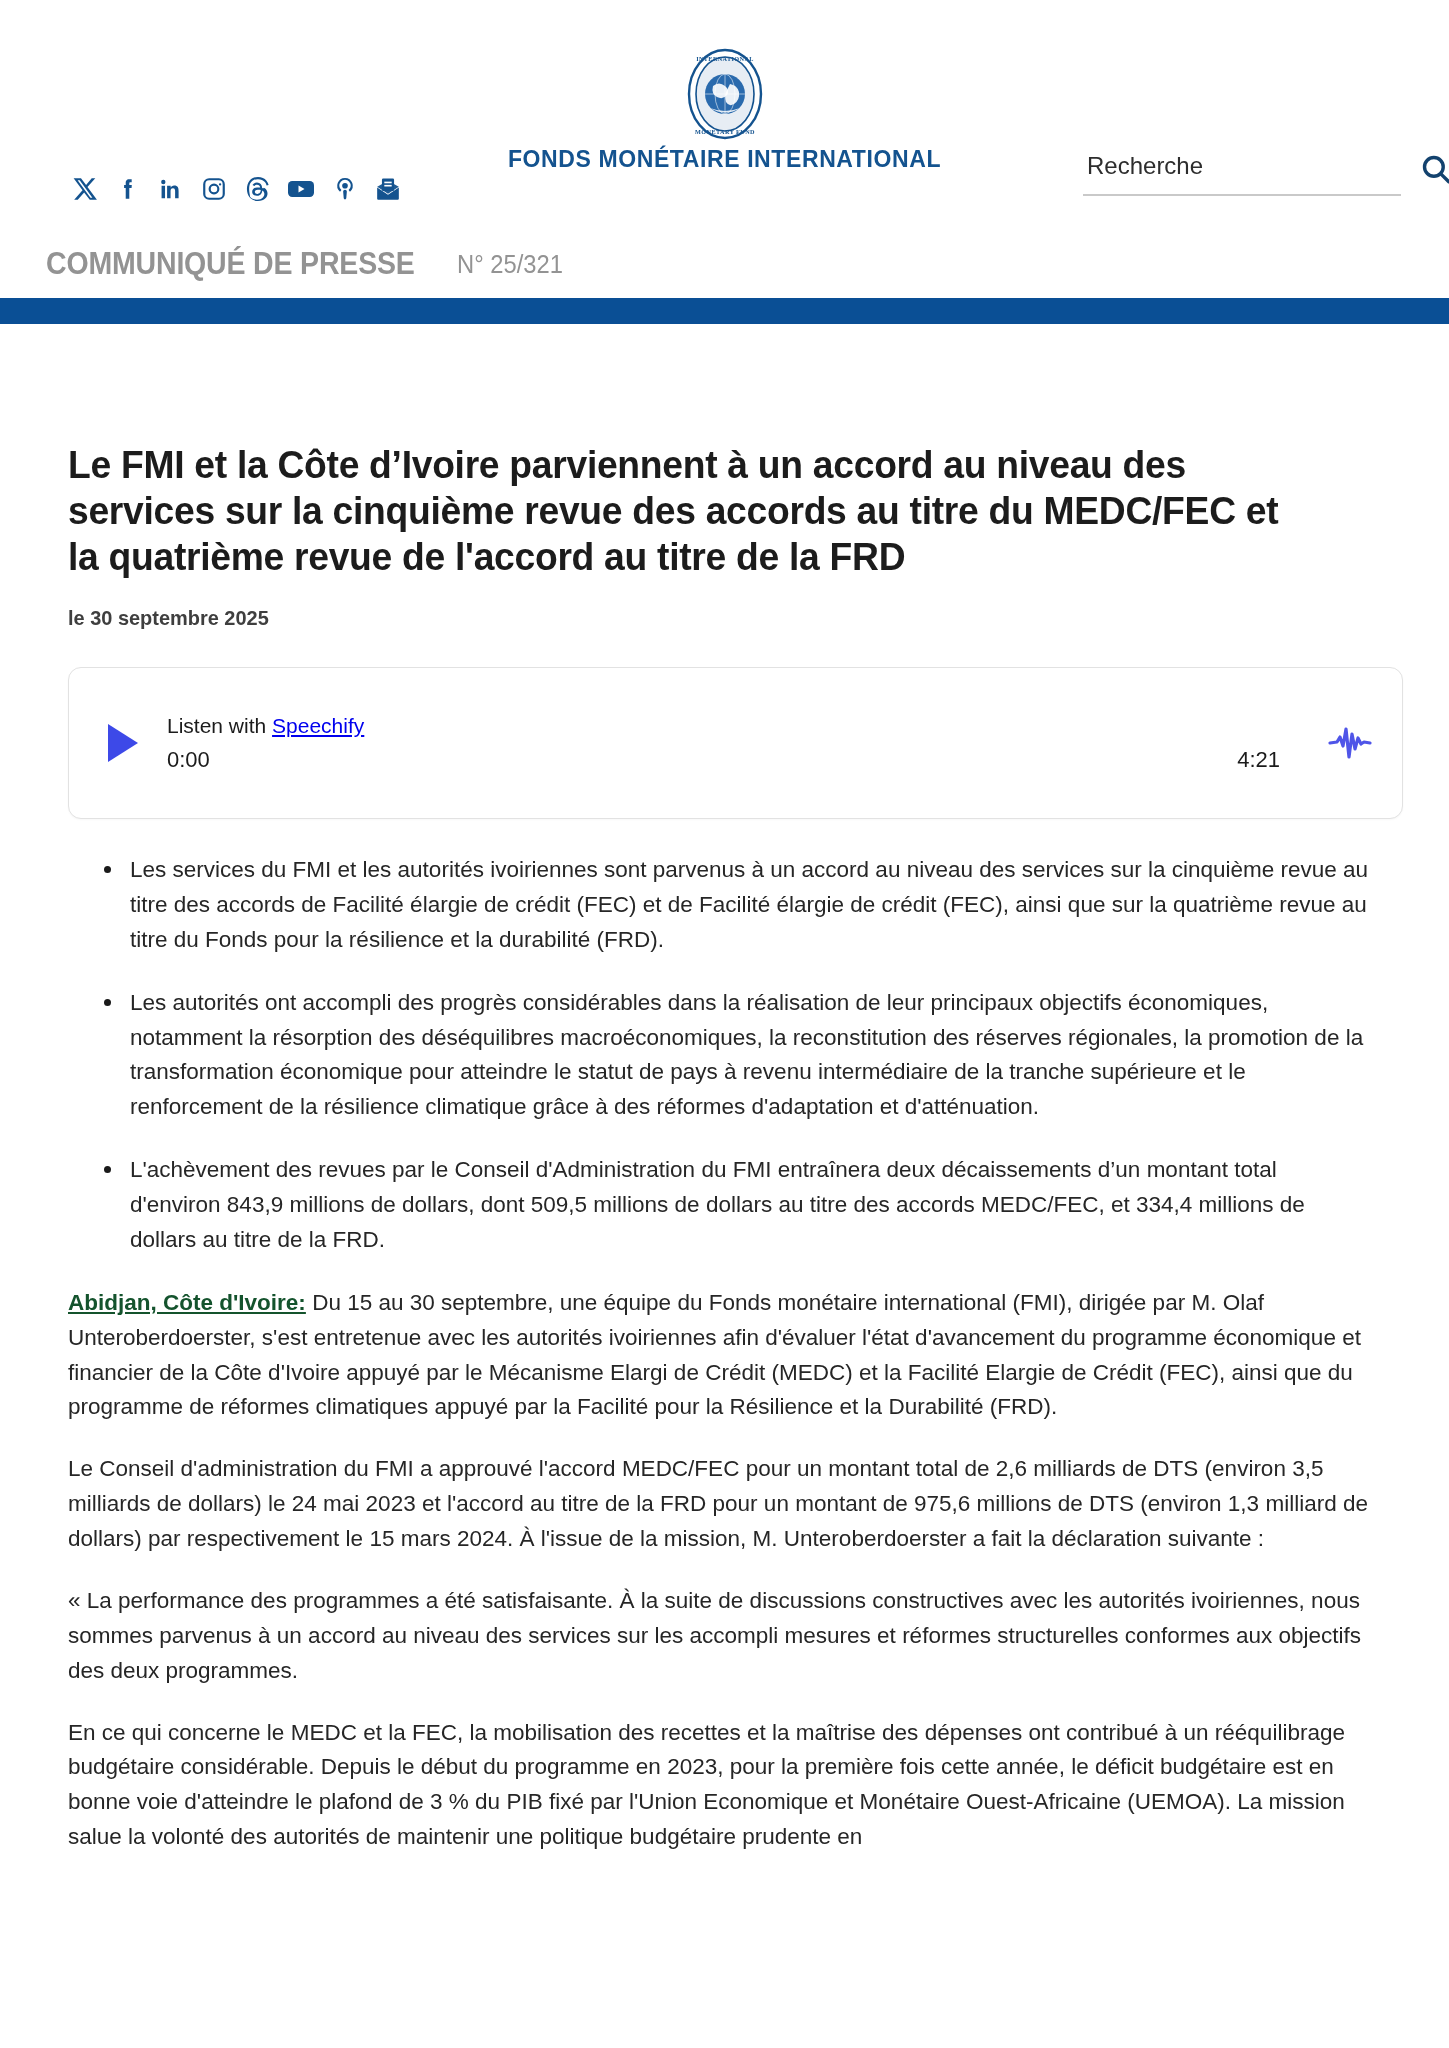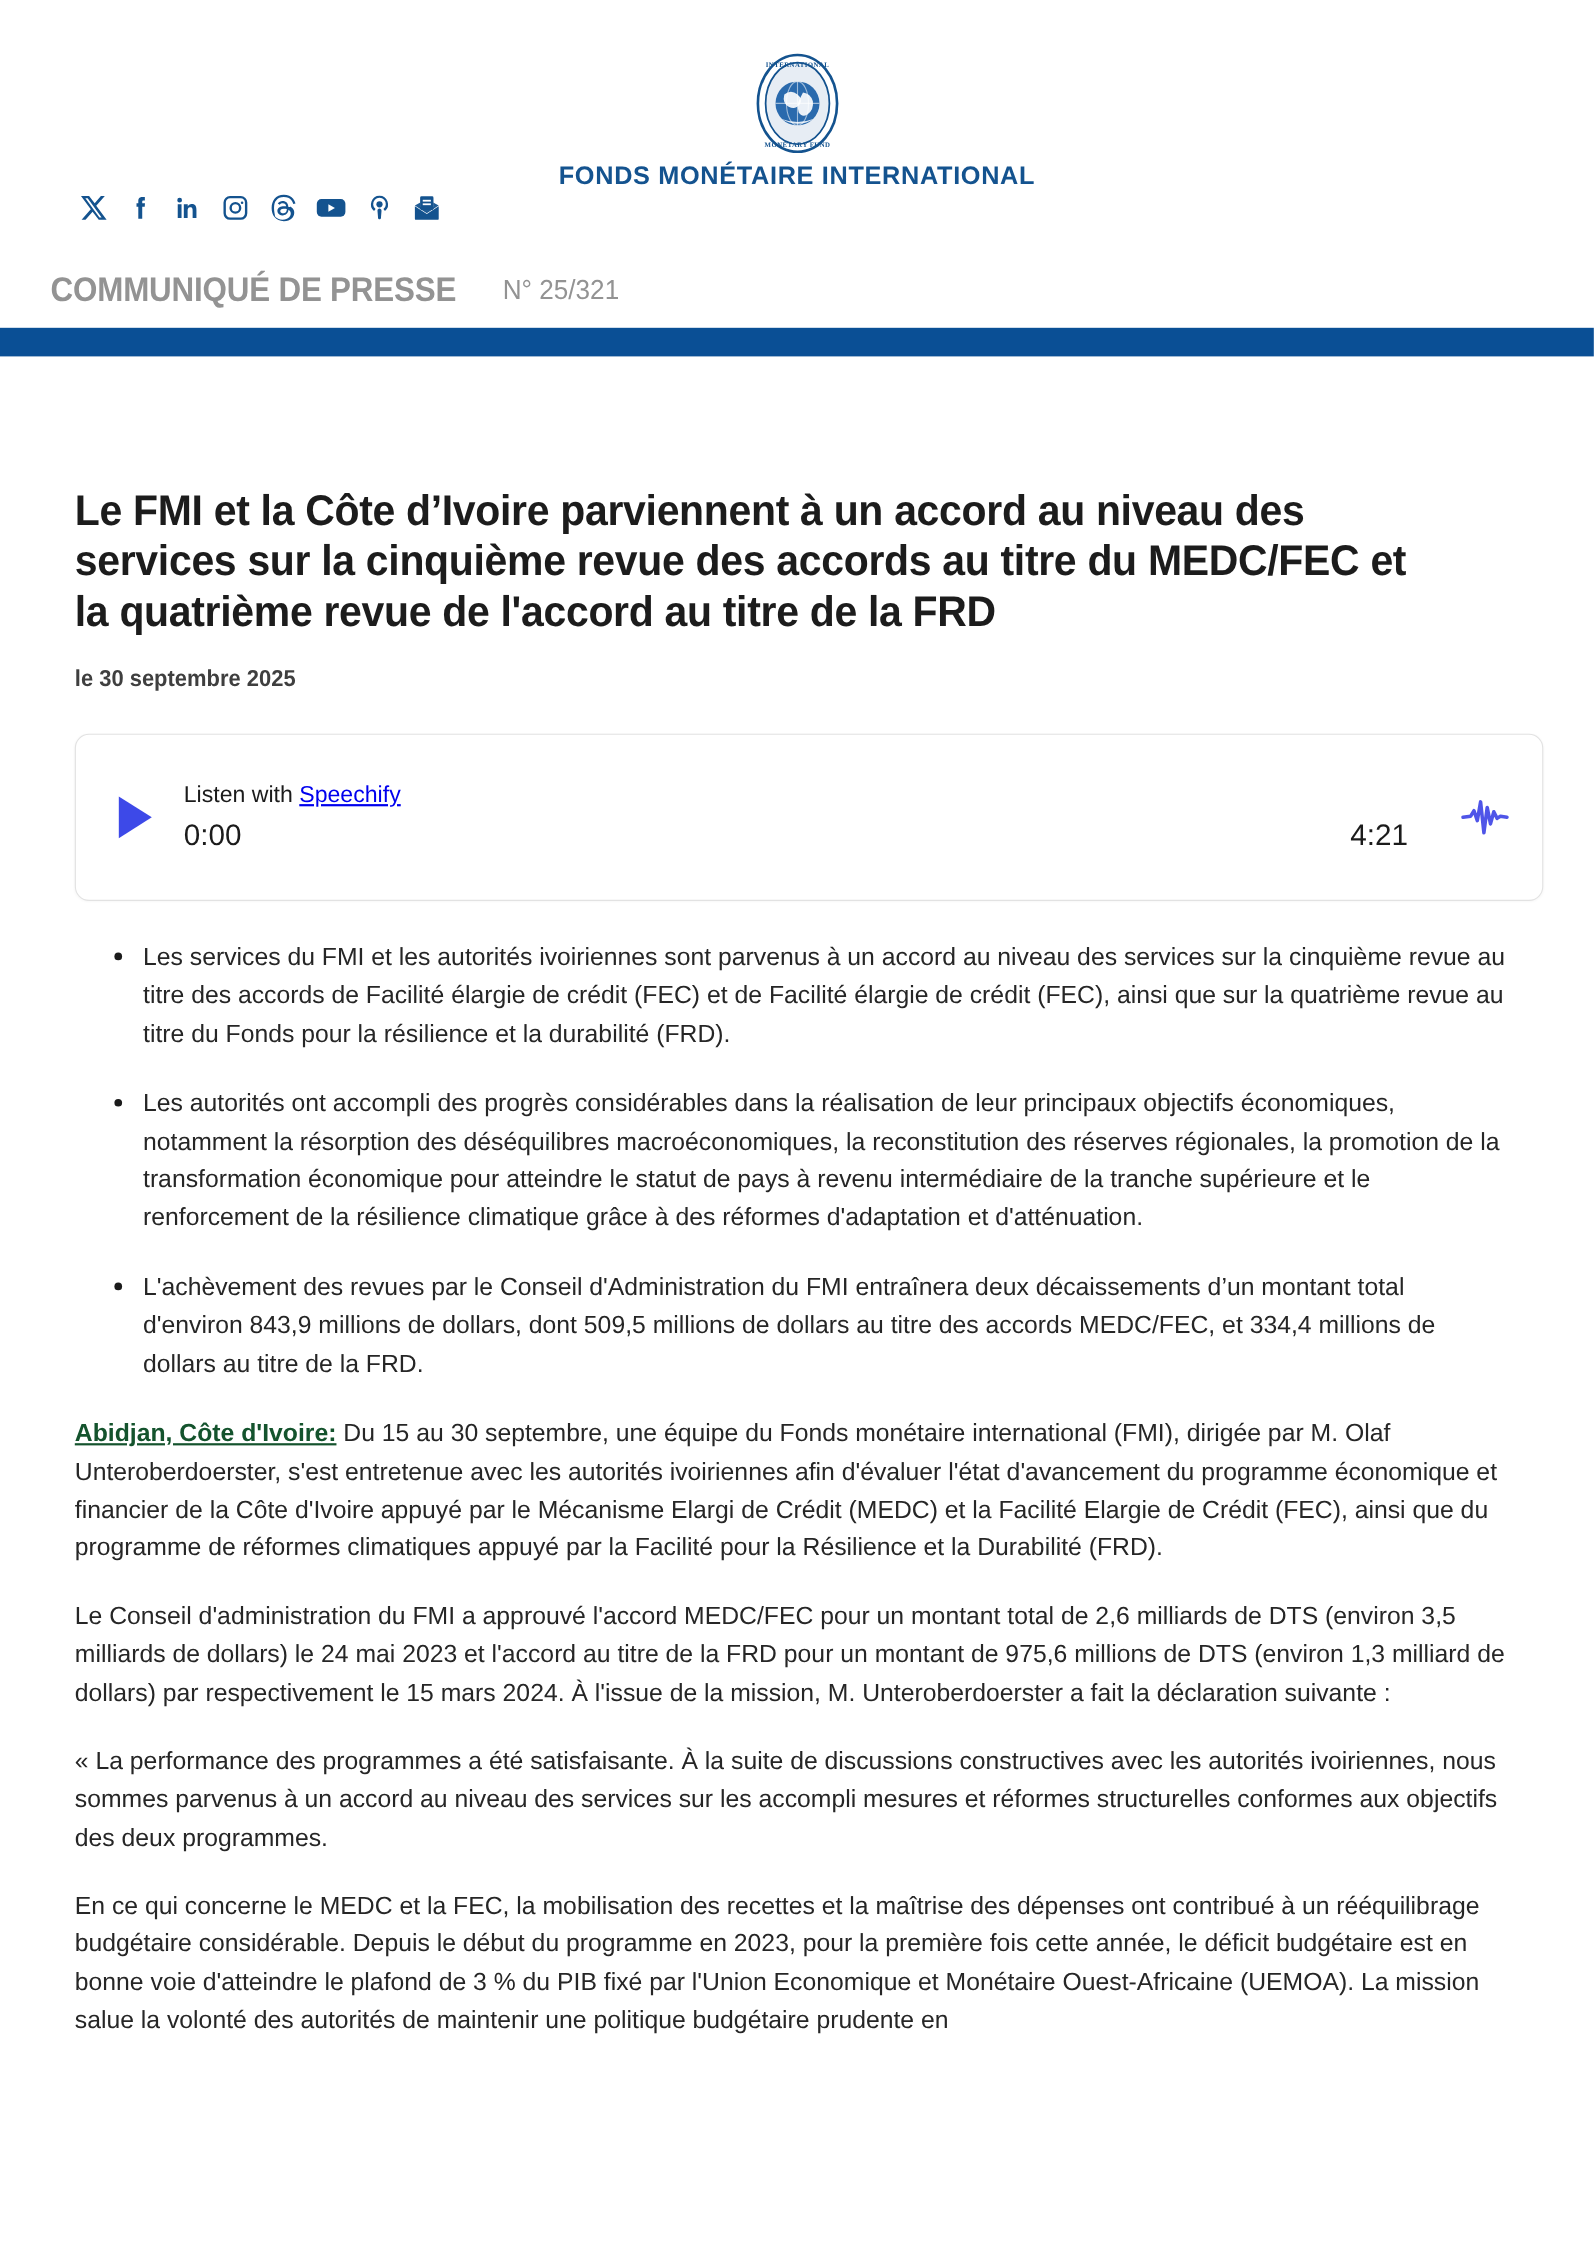--- a/index.html
+++ b/index.html
@@ -174,21 +174,21 @@
     font-weight: 400;
   }
   .player-title .brand {
     text-decoration: underline;
     cursor: pointer;
   }
   .time-row {
     display: flex;
     justify-content: space-between;
     align-items: center;
-    font-size: 27px;
+    font-size: 22px;
     color: #1b1b1b;
     padding-right: 34px;
     text-align: center;
   }
   .wave-icon { flex: 0 0 auto; margin-left: 14px; line-height: 0; }
 
   
   ul.bullets {
     margin: 34px 0 0 0;
     padding-left: 32px;
@@ -292,20 +292,31 @@
       <svg width="26" height="26" viewBox="0 0 24 24">
           <rect x="6.4" y="2.2" width="11.2" height="11.6" rx="1.2"></rect>
           <rect x="8.6" y="5.2" width="6.8" height="1.5" fill="#ffffff"></rect>
           <rect x="8.6" y="8.2" width="6.8" height="1.5" fill="#ffffff"></rect>
           <path d="M2 10.6l10 6.6 10-6.6V21a1 1 0 0 1-1 1H3a1 1 0 0 1-1-1V10.6z"></path>
           <path d="M2 10l10 6.4L22 10l-4.6-2.6v3.9H6.6V7.4L2 10z" opacity="0.95"></path>
         </svg>
     </a>
   </div>
 
+  <div class="search-wrap">
+    <input class="search-field" type="text" placeholder="Recherche" style="">
+    <button class="search-btn">
+      <span>
+        <svg width="34" height="34" viewBox="0 0 24 24" fill="none" stroke="#13426e" stroke-width="2.4" stroke-linecap="round">
+          <circle cx="10.5" cy="10.5" r="6.6"></circle>
+          <line x1="15.6" y1="15.6" x2="21" y2="21"></line>
+        </svg>
+      </span>
+    </button>
+  </div>
 </div>
 
 <div class="kicker">
   <span class="kicker-label">COMMUNIQUÉ DE PRESSE</span>
   <span class="kicker-num">N° 25/321</span>
 </div>
 <div class="blue-bar"></div>
 
 <div class="article">
   <div class="spacer-top"></div>

